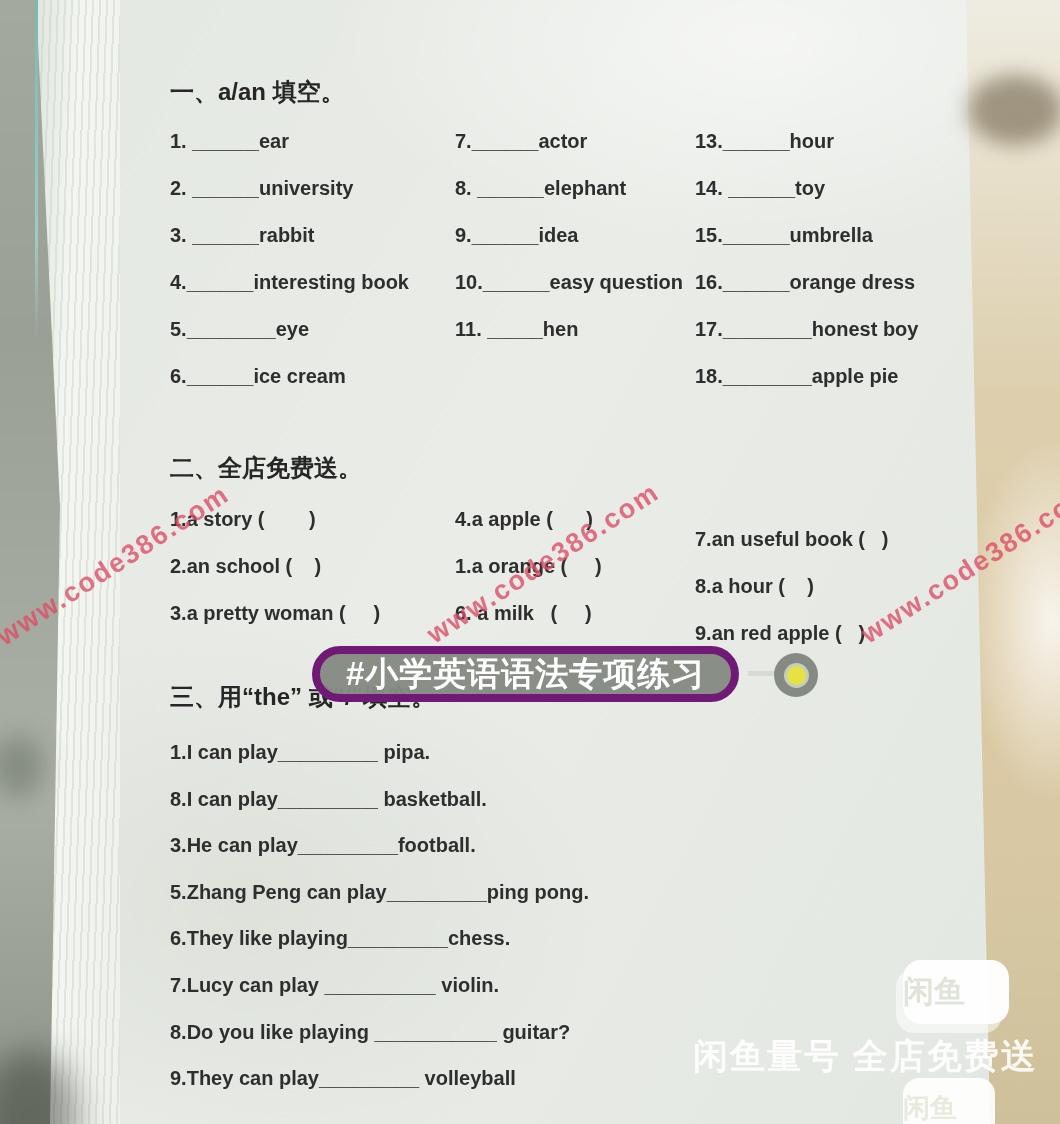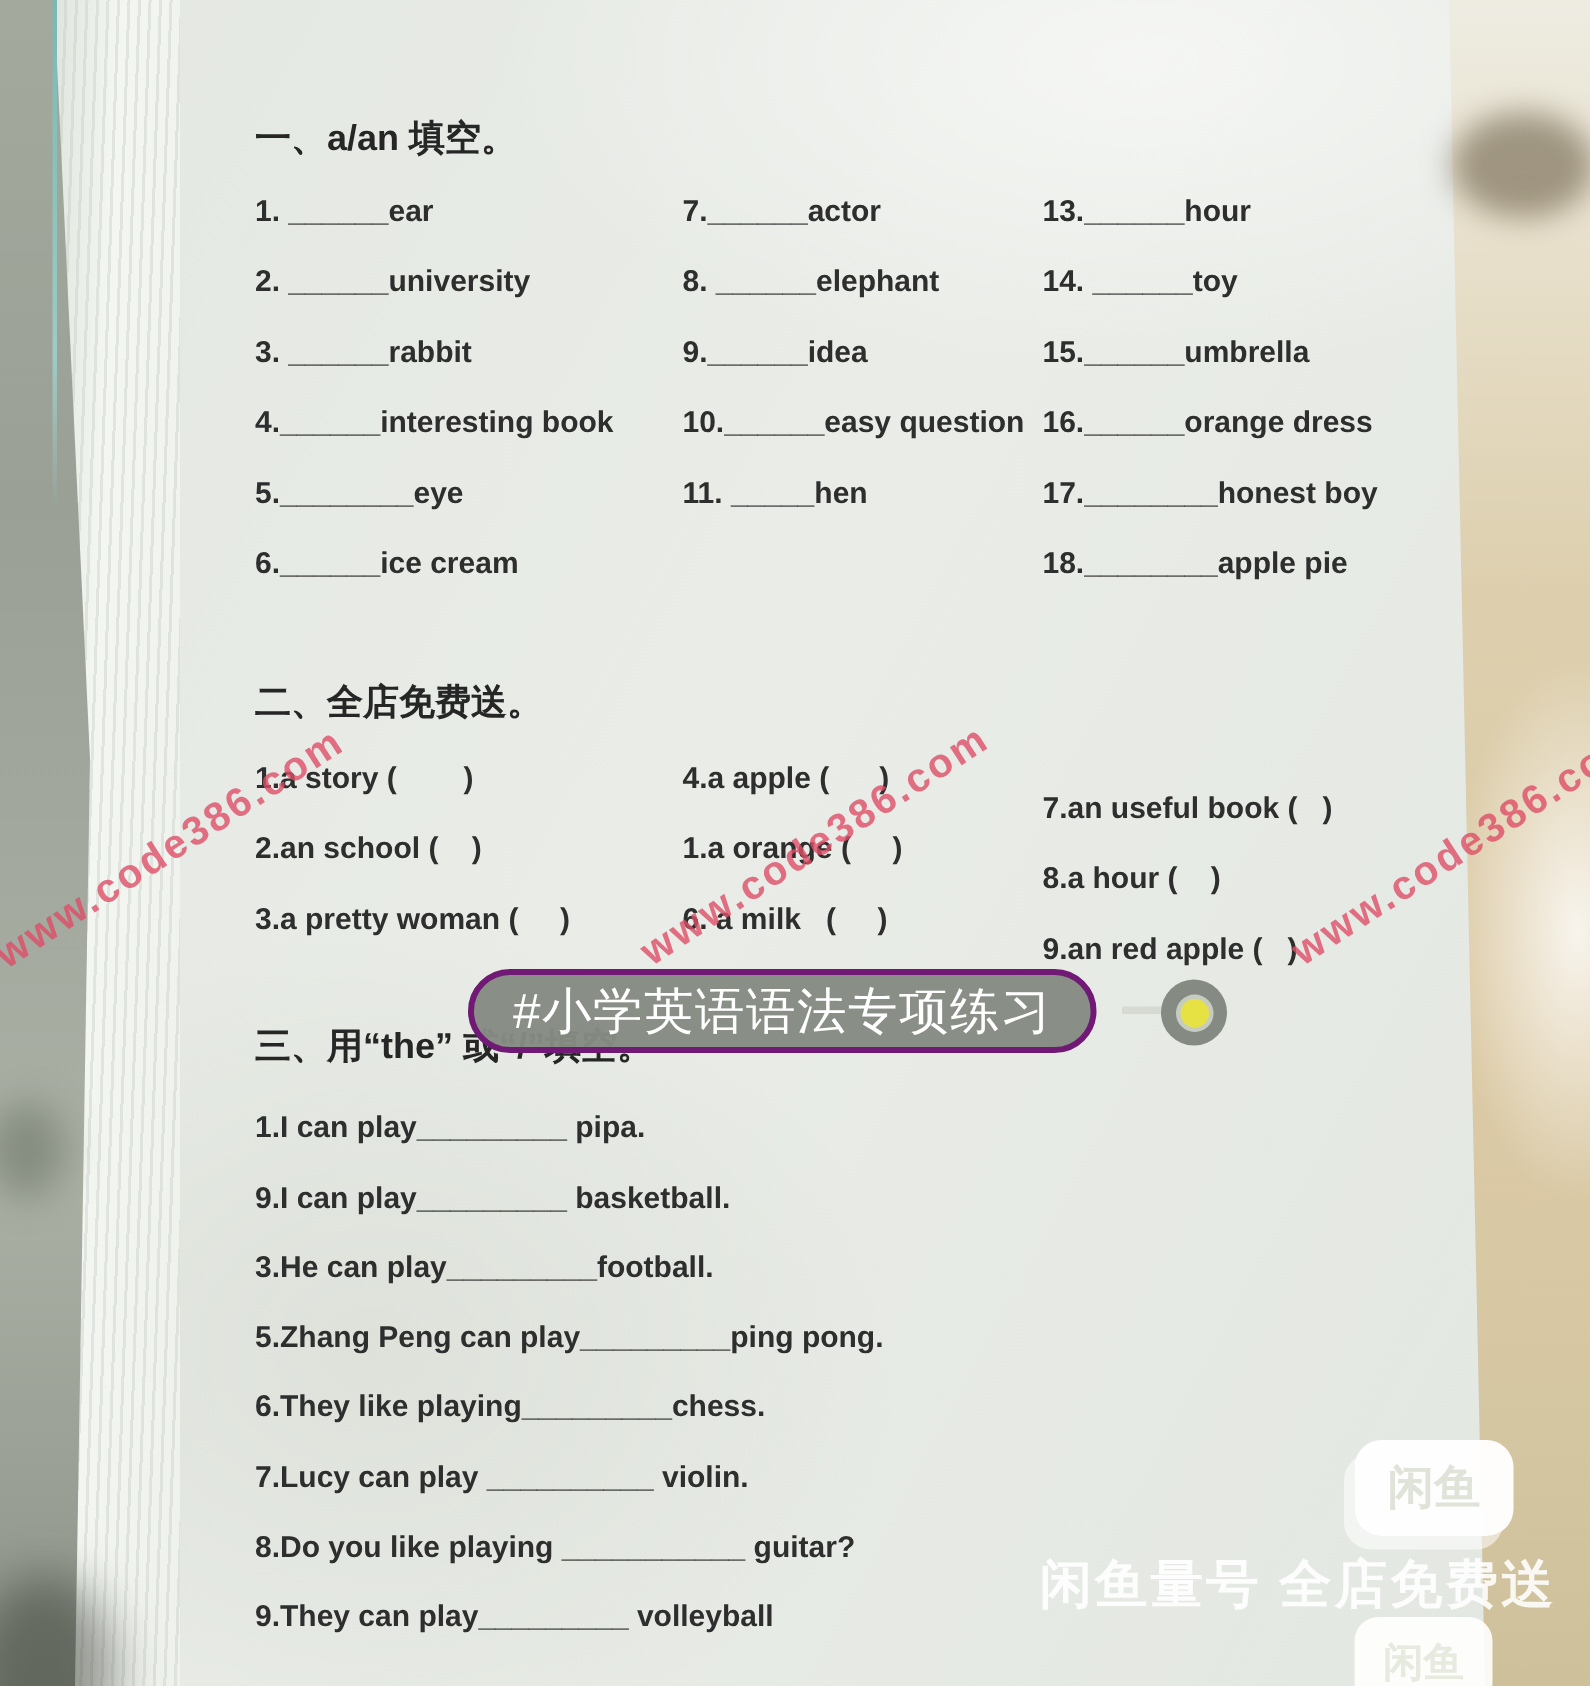--- a/index.html
+++ b/index.html
@@ -42,33 +42,33 @@
   .col{position:absolute;z-index:5;}
   .item{font-size:20px;font-weight:600;color:#2e2e2e;line-height:47px;height:47px;white-space:pre;}
   .sec3 .item{line-height:46.6px;height:46.6px;}
 
   
   .wm{position:absolute;z-index:7;font-size:27px;font-weight:600;letter-spacing:2px;
     color:rgba(223,77,102,.8);transform:rotate(-33deg);white-space:pre;}
 
   
   .badge{position:absolute;left:312px;top:646px;height:56px;z-index:8;display:flex;align-items:center;
-    padding:0 26px;background:rgba(133,139,131,.97);border:4px solid #701a75;border-radius:34px;
-    box-sizing:border-box;color:#fff;font-size:33px;font-weight:400;letter-spacing:1px;white-space:pre;}
+    padding:0 26px;background:rgba(133,139,131,.97);border:8px solid #701a75;border-radius:34px;
+    box-sizing:border-box;color:#fff;font-size:33px;font-weight:700;letter-spacing:1px;white-space:pre;}
   .badge-link{position:absolute;left:748px;top:671px;width:32px;height:5px;z-index:7;background:#d7dad2;}
   .badge-dot{position:absolute;left:774px;top:653px;width:44px;height:44px;z-index:8;border-radius:50%;
     background:#858b83;display:flex;align-items:center;justify-content:center;}
   .badge-dot-inner{width:19px;height:19px;border-radius:50%;background:#e6e243;
     box-shadow:0 0 0 3px rgba(222,226,214,.75);}
 
   
   .seller-text{position:absolute;left:693px;top:1033px;z-index:8;font-size:35px;font-weight:700;
     color:rgba(255,255,255,.88);letter-spacing:2px;white-space:pre;}
   .xy-icon{position:absolute;z-index:8;background:rgba(255,255,255,.96);display:flex;align-items:center;
-    justify-content:center;font-weight:700;color:#dfe3d8;}
+    font-weight:700;color:#dfe3d8;}
   .xy-icon-1{left:903px;top:960px;width:106px;height:64px;border-radius:18px;font-size:31px;
     box-shadow:-7px 9px 0 rgba(255,255,255,.55);}
   .xy-icon-2{left:903px;top:1078px;width:92px;height:60px;border-radius:16px;font-size:27px;
     background:rgba(255,255,255,.9);color:#e7eade;}
 </style>
 </head>
 <body>
 
 <div class="photo">
 
@@ -120,21 +120,21 @@
     </div>
   <div class="col" style="left:695px;top:516px;width:320px;">
       <div class="item">7.an useful book (   )</div>
       <div class="item">8.a hour (    )</div>
       <div class="item">9.an red apple (   )</div>
     </div>
 
   <div class="sec-title" style="left:170px;top:681px;">三、用“the” 或“/”填空。</div>
   <div class="col sec3" style="left:170px;top:729px;width:560px;">
       <div class="item">1.I can play_________ pipa.</div>
-      <div class="item">9.I can play_________ basketball.</div>
+      <div class="item">8.I can play_________ basketball.</div>
       <div class="item">3.He can play_________football.</div>
       <div class="item">5.Zhang Peng can play_________ping pong.</div>
       <div class="item">6.They like playing_________chess.</div>
       <div class="item">7.Lucy can play __________ violin.</div>
       <div class="item">8.Do you like playing ___________ guitar?</div>
       <div class="item">9.They can play_________ volleyball</div>
     </div>
 
   <div class="wm" style="left:-22px;top:550px;">www.code386.com</div>
   <div class="wm" style="left:408px;top:548px;">www.code386.com</div>

